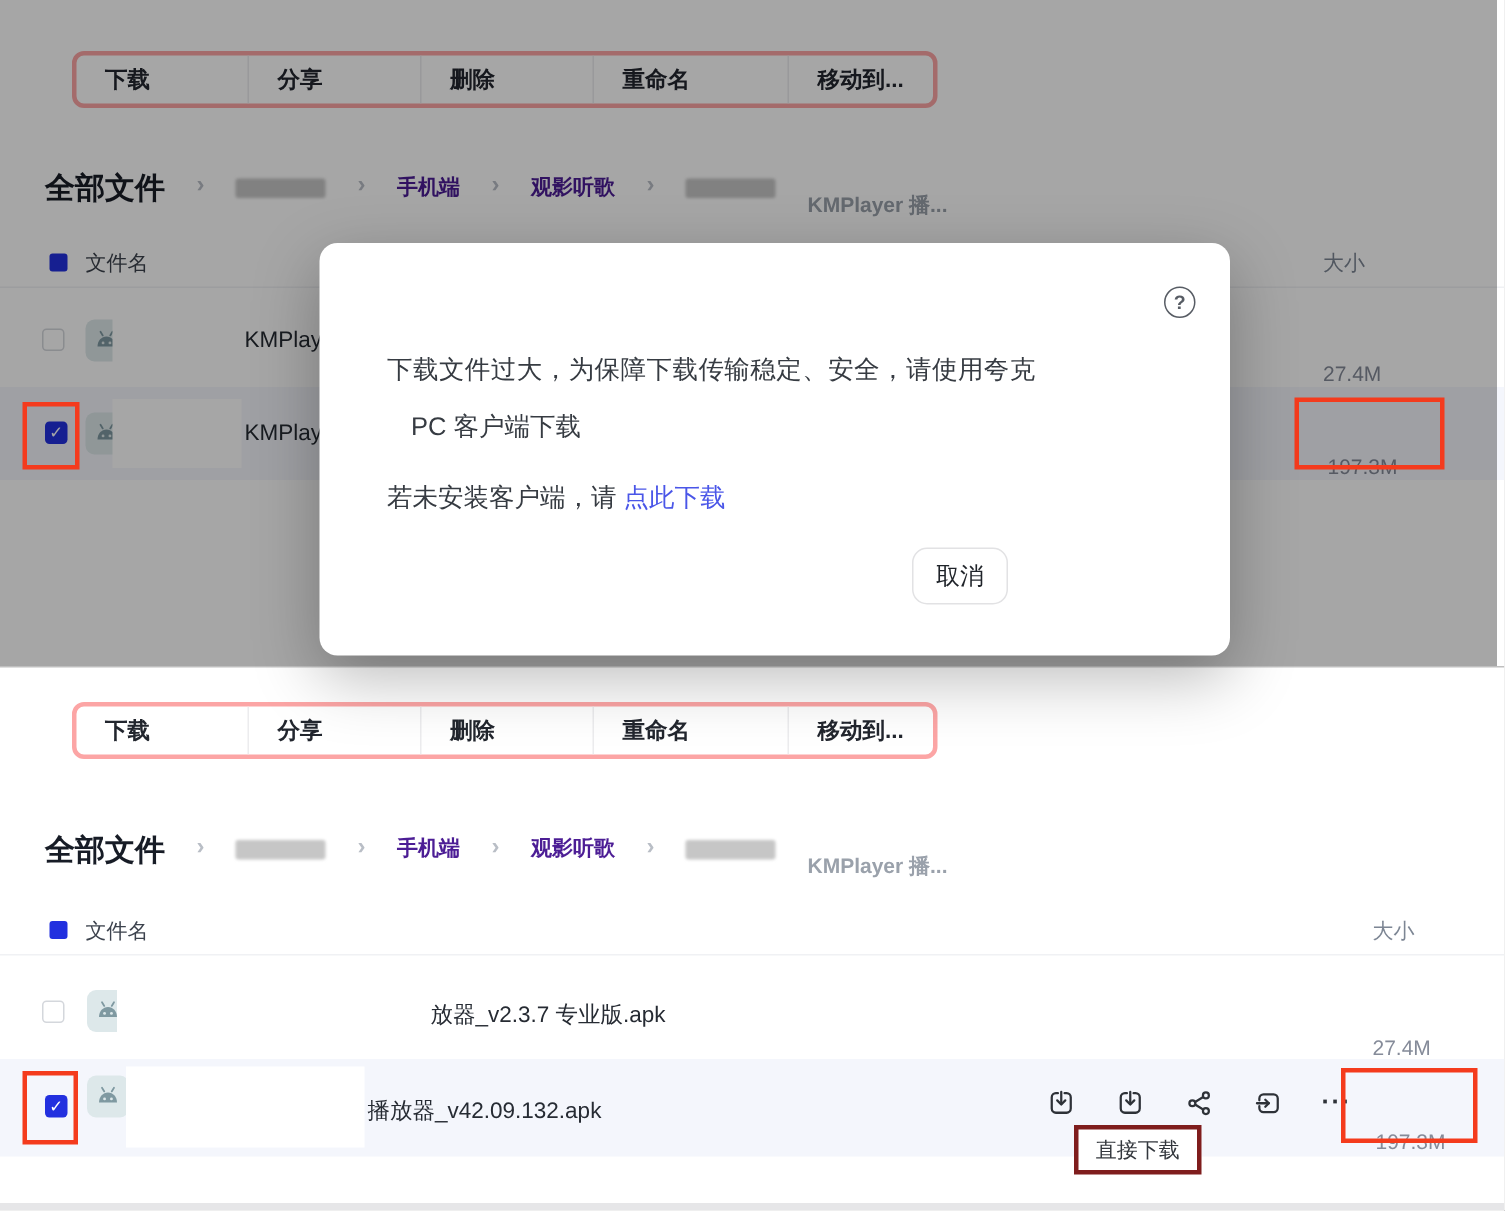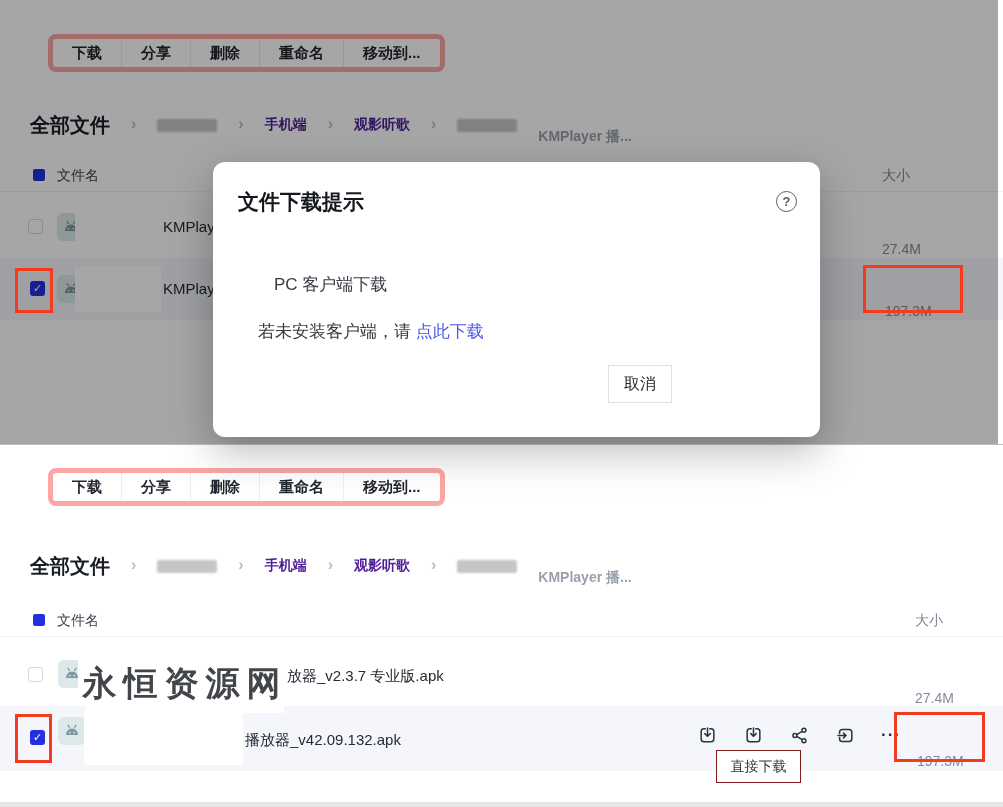--- a/index.html
+++ b/index.html
@@ -2,21 +2,21 @@
 <html><head>
 <meta charset="utf-8">
 <style>
   * { margin:0; padding:0; box-sizing:border-box; }
   html,body { background:#fff; }
   body { font-family:"Liberation Sans","DejaVu Sans",sans-serif; }
   #screen { position:relative; width:1003px; height:807px; overflow:hidden; background:#fff; }
 
   
   .toolbar { position:absolute; display:flex; align-items:stretch; background:#fff;
-             border:5px solid #fca5a5; border-radius:8px; height:38px; overflow:hidden; }
+             border:3px solid #fca5a5; border-radius:8px; height:38px; overflow:hidden;gap:46px; }
   .toolbar .tb-btn { display:flex; align-items:center; padding:0 19px; font-size:15px;
              font-weight:700; color:#22262e; cursor:pointer; white-space:nowrap; }
   .toolbar .tb-btn + .tb-btn { border-left:1px solid #ececee; }
 
   .breadcrumb { position:absolute; display:flex; align-items:center; gap:21px; height:30px; }
   .bc-root { font-size:20px; font-weight:700; color:#171c26; }
   .bc-sep  { font-size:16px; color:#b9bec6; font-weight:700; line-height:1; padding-bottom:3px; }
   .bc-item { font-size:14px; font-weight:700; color:#4c1d95; }
   .bc-pill { width:60px; height:13px; background:#c6c6c6; border-radius:2px; filter:blur(1px); }
   .bc-current { font-size:14px; font-weight:700; color:#9aa1ab; white-space:nowrap;margin-top:24px; }
@@ -47,33 +47,33 @@
   .modal { position:absolute; left:213px; top:162px; width:607px; height:275px; background:#fff;
            border-radius:12px; box-shadow:0 14px 44px rgba(0,0,0,0.28); z-index:10; }
   .modal-title { position:absolute; left:25px; top:26px; font-size:21px; font-weight:700; color:#15181d; }
   .modal-help { position:absolute; right:23px; top:29px; width:21px; height:21px; border:1.5px solid #575c64;
                 border-radius:50%; display:flex; align-items:center; justify-content:center;
                 font-size:13px; font-weight:700; color:#575c64; cursor:pointer; }
   .modal-body1 { position:absolute; left:45px; top:73px; font-size:17px; color:#363b42; letter-spacing:.3px; }
   .modal-body2 { position:absolute; left:45px; top:111px; font-size:17px; color:#363b42;margin-left:16px; }
   .modal-note  { position:absolute; left:45px; top:158px; font-size:17px; color:#363b42; }
   .modal-link  { color:#4a56e8; cursor:pointer; }
-  .btn { position:absolute; top:203px; height:38px; border-radius:0; display:flex;
+  .btn { position:absolute; top:203px; height:38px; border-radius:10px; display:flex;
          align-items:center; justify-content:center; font-size:16px; cursor:pointer; }
   .btn-cancel { left:395px; width:64px; background:#fff; border:1px solid #e2e2e4; color:#1f2329; }
   .btn-confirm { left:471px; width:109px; background:#2432e4; color:#fff; font-weight:700; }
 
   
   .panel-bottom { position:absolute; top:444px; left:0; width:1003px; height:363px; background:#fff;
                   border-top:1px solid #bfbfbf; }
   .row-selected { background:#f4f6fc; }
   .act-icons { position:absolute; top:19px; display:flex; align-items:center; gap:26px; }
   .act-icon { width:20px; height:20px; display:flex; align-items:center; justify-content:center; cursor:pointer; }
   .tooltip { position:absolute; left:716px; top:305px; width:85px; height:33px; background:#fff;
-             border:1px solid #7f1d1d; display:flex; align-items:center; justify-content:center;
+             border:3px solid #7f1d1d; display:flex; align-items:center; justify-content:center;
              font-size:14px; color:#33373d; z-index:6; }
   .watermark { position:absolute; left:86px; top:210px; width:198px; height:58px; background:#fff;
                display:flex; align-items:center; justify-content:center; z-index:4;
                font-family:"DejaVu Serif","Liberation Serif",serif; font-size:34px; font-weight:700;
                color:#42464b; letter-spacing:7px; white-space:nowrap; }
   .bottom-strip { position:absolute; left:0; bottom:0; width:100%; height:5px; background:#e6e6e8; }
   svg { display:block; }
 </style>
 </head>
 <body>
@@ -138,22 +138,22 @@
       <span class="file-name" style="left:163px; top:22px;">KMPlay</span>
       <span class="file-size" style="left:885px; top:23px;">197.3M</span>
     </div>
 
     <div class="dim"></div>
 
     <div class="anno" style="left:15px; top:268px; width:38px; height:45px;"></div>
     <div class="anno" style="left:863px; top:265px; width:100px; height:48px;"></div>
 
     <div class="modal">
-      <div class="modal-title">文件下载提示</div>
       <div class="modal-help">?</div>
+      <div class="modal-body1">下载文件过大，为保障下载传输稳定、安全，请使用夸克</div>
       <div class="modal-body2">PC 客户端下载</div>
       <div class="modal-note">
         <span>若未安装客户端，请</span>
         <span class="modal-link">点此下载</span>
       </div>
       <div class="btn btn-cancel">取消</div>
     </div>
   </div>
 
   <div class="panel-bottom">
@@ -242,21 +242,20 @@
             <path d="M2.5 12h10"></path>
               <path d="M9.5 9l3 3-3 3"></path>
           </svg>
         </span>
         <span class="act-icon" style="font-size:17px; font-weight:700; color:#2e3238; letter-spacing:1px;">···</span>
       </div>
 
       <span class="file-size" style="left:917px; top:25px;">197.3M</span>
     </div>
 
-    <div class="watermark">永恒资源网</div>
 
     <div class="tooltip">直接下载</div>
 
     <div class="anno" style="left:15px; top:269px; width:37px; height:49px;"></div>
     <div class="anno" style="left:894px; top:267px; width:91px; height:50px;"></div>
 
     <div class="bottom-strip"></div>
   </div>
 
 </div>

